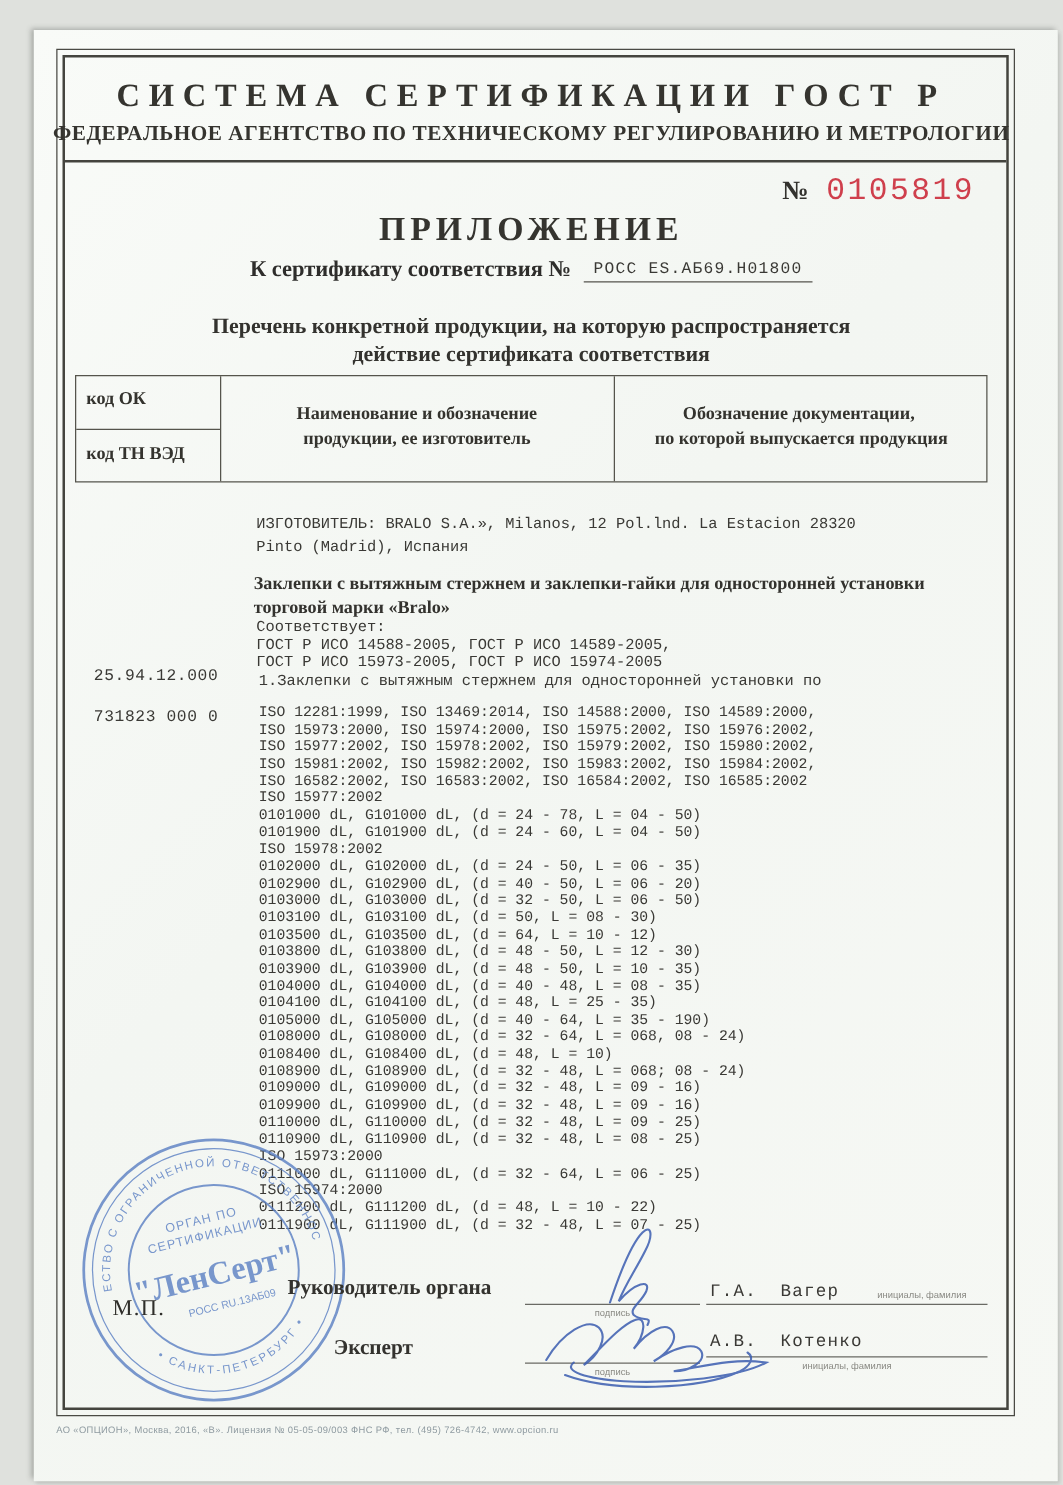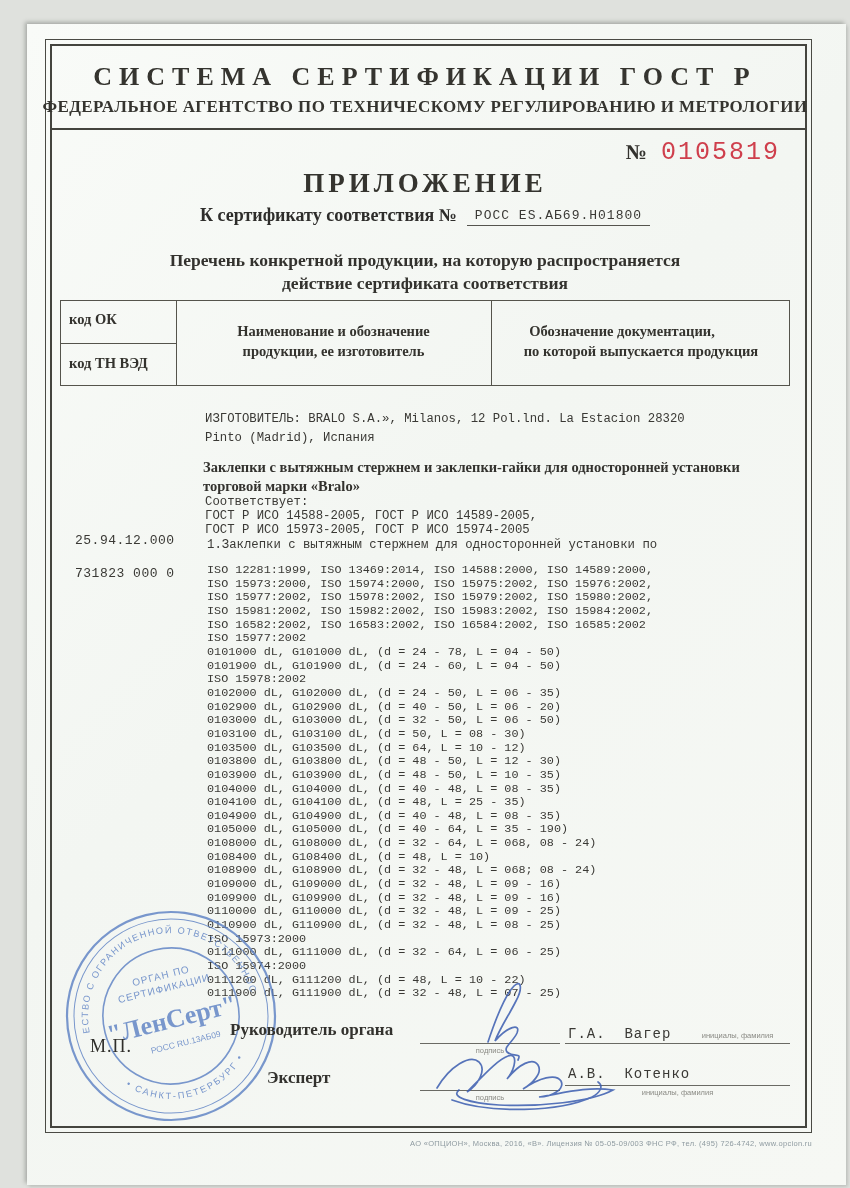--- a/index.html
+++ b/index.html
@@ -33,21 +33,21 @@
   .tbl .c { position:absolute; font-size:14.5px; font-weight:600; color:#34332e; }
   .codes { font-family:"Liberation Mono", monospace; font-size:13px; letter-spacing:.5px; color:#3a3935; white-space:pre; }
   .mono-block div { font-size:11.8px; line-height:13.65px; color:#3a3935; }
   .m-line { font-family:"Liberation Mono", monospace; white-space:pre; color:#3a3935; }
   .prod { font-size:14.5px; font-weight:700; line-height:19px; color:#33322e; }
   .sig-label { font-size:17px; font-weight:700; color:#33322e; }
   .sig-rule { border-top:1px solid #6a6a64; height:0; }
   .tiny { font-size:7.5px; color:#8a8a84; font-family:"Liberation Sans", sans-serif; }
   .name-mono { font-family:"Liberation Mono", monospace; font-size:14px; letter-spacing:1px; color:#3a3935; white-space:pre; }
   .mp { font-size:18px; color:#2f2e2a; letter-spacing:1px; }
-  .footer-imprint { left:45px; top:1139px; width:767px; text-align:right; font-size:7.5px; color:#8e9aa0; font-family:"Liberation Sans", sans-serif; letter-spacing:.3px; }
+  .footer-imprint { left:45px; top:1139px; width:767px; text-align:left; font-size:7.5px; color:#8e9aa0; font-family:"Liberation Sans", sans-serif; letter-spacing:.3px; }
   .stamp-svg { left:58px; top:903px; width:226px; height:226px; opacity:.82; filter:blur(.35px); }
   .sig-svg { left:0; top:0; width:850px; height:1188px; pointer-events:none; }
 </style>
 </head>
 <body>
 
 <div id="page">
   <div class="paper"></div>
 
   <div class="abs frame-outer"></div>
@@ -71,21 +71,21 @@
   <div class="abs subhead" style="top:273px;">действие сертификата соответствия</div>
 
   <div class="abs tbl">
     <div class="v1"></div>
     <div class="v2"></div>
     <div class="h1"></div>
     <div class="c" style="left:8px; top:10px;">код ОК</div>
     <div class="c" style="left:8px; top:54px;text-align:right;">код ТН ВЭД</div>
     <div class="c" style="left:115px; width:315px; top:22px; text-align:center;">Наименование и обозначение</div>
     <div class="c" style="left:115px; width:315px; top:42px; text-align:center;">продукции, ее изготовитель</div>
-    <div class="c" style="left:411px; width:300px; top:22px; text-align:center;">Обозначение документации,</div>
+    <div class="c" style="left:428px; width:300px; top:22px; text-align:center;">Обозначение документации,</div>
     <div class="c" style="left:430px; width:300px; top:42px; text-align:center;">по которой выпускается продукция</div>
   </div>
 
   <div class="abs codes" style="left:75px; top:533px;">25.94.12.000</div>
   <div class="abs codes" style="left:75px; top:566px;">731823 000 0</div>
 
   <div class="abs m-line" style="left:205px; top:412px; font-size:12.3px;">ИЗГОТОВИТЕЛЬ: BRALO S.A.», Milanos, 12 Pol.lnd. La Estacion 28320</div>
   <div class="abs m-line" style="left:205px; top:431px; font-size:12.3px;">Pinto (Madrid), Испания</div>
 
   <div class="abs prod" style="left:203px; top:458px;">Заклепки с вытяжным стержнем и заклепки-гайки для односторонней установки</div>
@@ -109,21 +109,20 @@
       <div class="m-line">ISO 15978:2002</div>
       <div class="m-line">0102000 dL, G102000 dL, (d = 24 - 50, L = 06 - 35)</div>
       <div class="m-line">0102900 dL, G102900 dL, (d = 40 - 50, L = 06 - 20)</div>
       <div class="m-line">0103000 dL, G103000 dL, (d = 32 - 50, L = 06 - 50)</div>
       <div class="m-line">0103100 dL, G103100 dL, (d = 50, L = 08 - 30)</div>
       <div class="m-line">0103500 dL, G103500 dL, (d = 64, L = 10 - 12)</div>
       <div class="m-line">0103800 dL, G103800 dL, (d = 48 - 50, L = 12 - 30)</div>
       <div class="m-line">0103900 dL, G103900 dL, (d = 48 - 50, L = 10 - 35)</div>
       <div class="m-line">0104000 dL, G104000 dL, (d = 40 - 48, L = 08 - 35)</div>
       <div class="m-line">0104100 dL, G104100 dL, (d = 48, L = 25 - 35)</div>
-      <div class="m-line">0104900 dL, G104900 dL, (d = 40 - 48, L = 08 - 35)</div>
       <div class="m-line">0105000 dL, G105000 dL, (d = 40 - 64, L = 35 - 190)</div>
       <div class="m-line">0108000 dL, G108000 dL, (d = 32 - 64, L = 068, 08 - 24)</div>
       <div class="m-line">0108400 dL, G108400 dL, (d = 48, L = 10)</div>
       <div class="m-line">0108900 dL, G108900 dL, (d = 32 - 48, L = 068; 08 - 24)</div>
       <div class="m-line">0109000 dL, G109000 dL, (d = 32 - 48, L = 09 - 16)</div>
       <div class="m-line">0109900 dL, G109900 dL, (d = 32 - 48, L = 09 - 16)</div>
       <div class="m-line">0110000 dL, G110000 dL, (d = 32 - 48, L = 09 - 25)</div>
       <div class="m-line">0110900 dL, G110900 dL, (d = 32 - 48, L = 08 - 25)</div>
       <div class="m-line">ISO 15973:2000</div>
       <div class="m-line">0111000 dL, G111000 dL, (d = 32 - 64, L = 06 - 25)</div>

